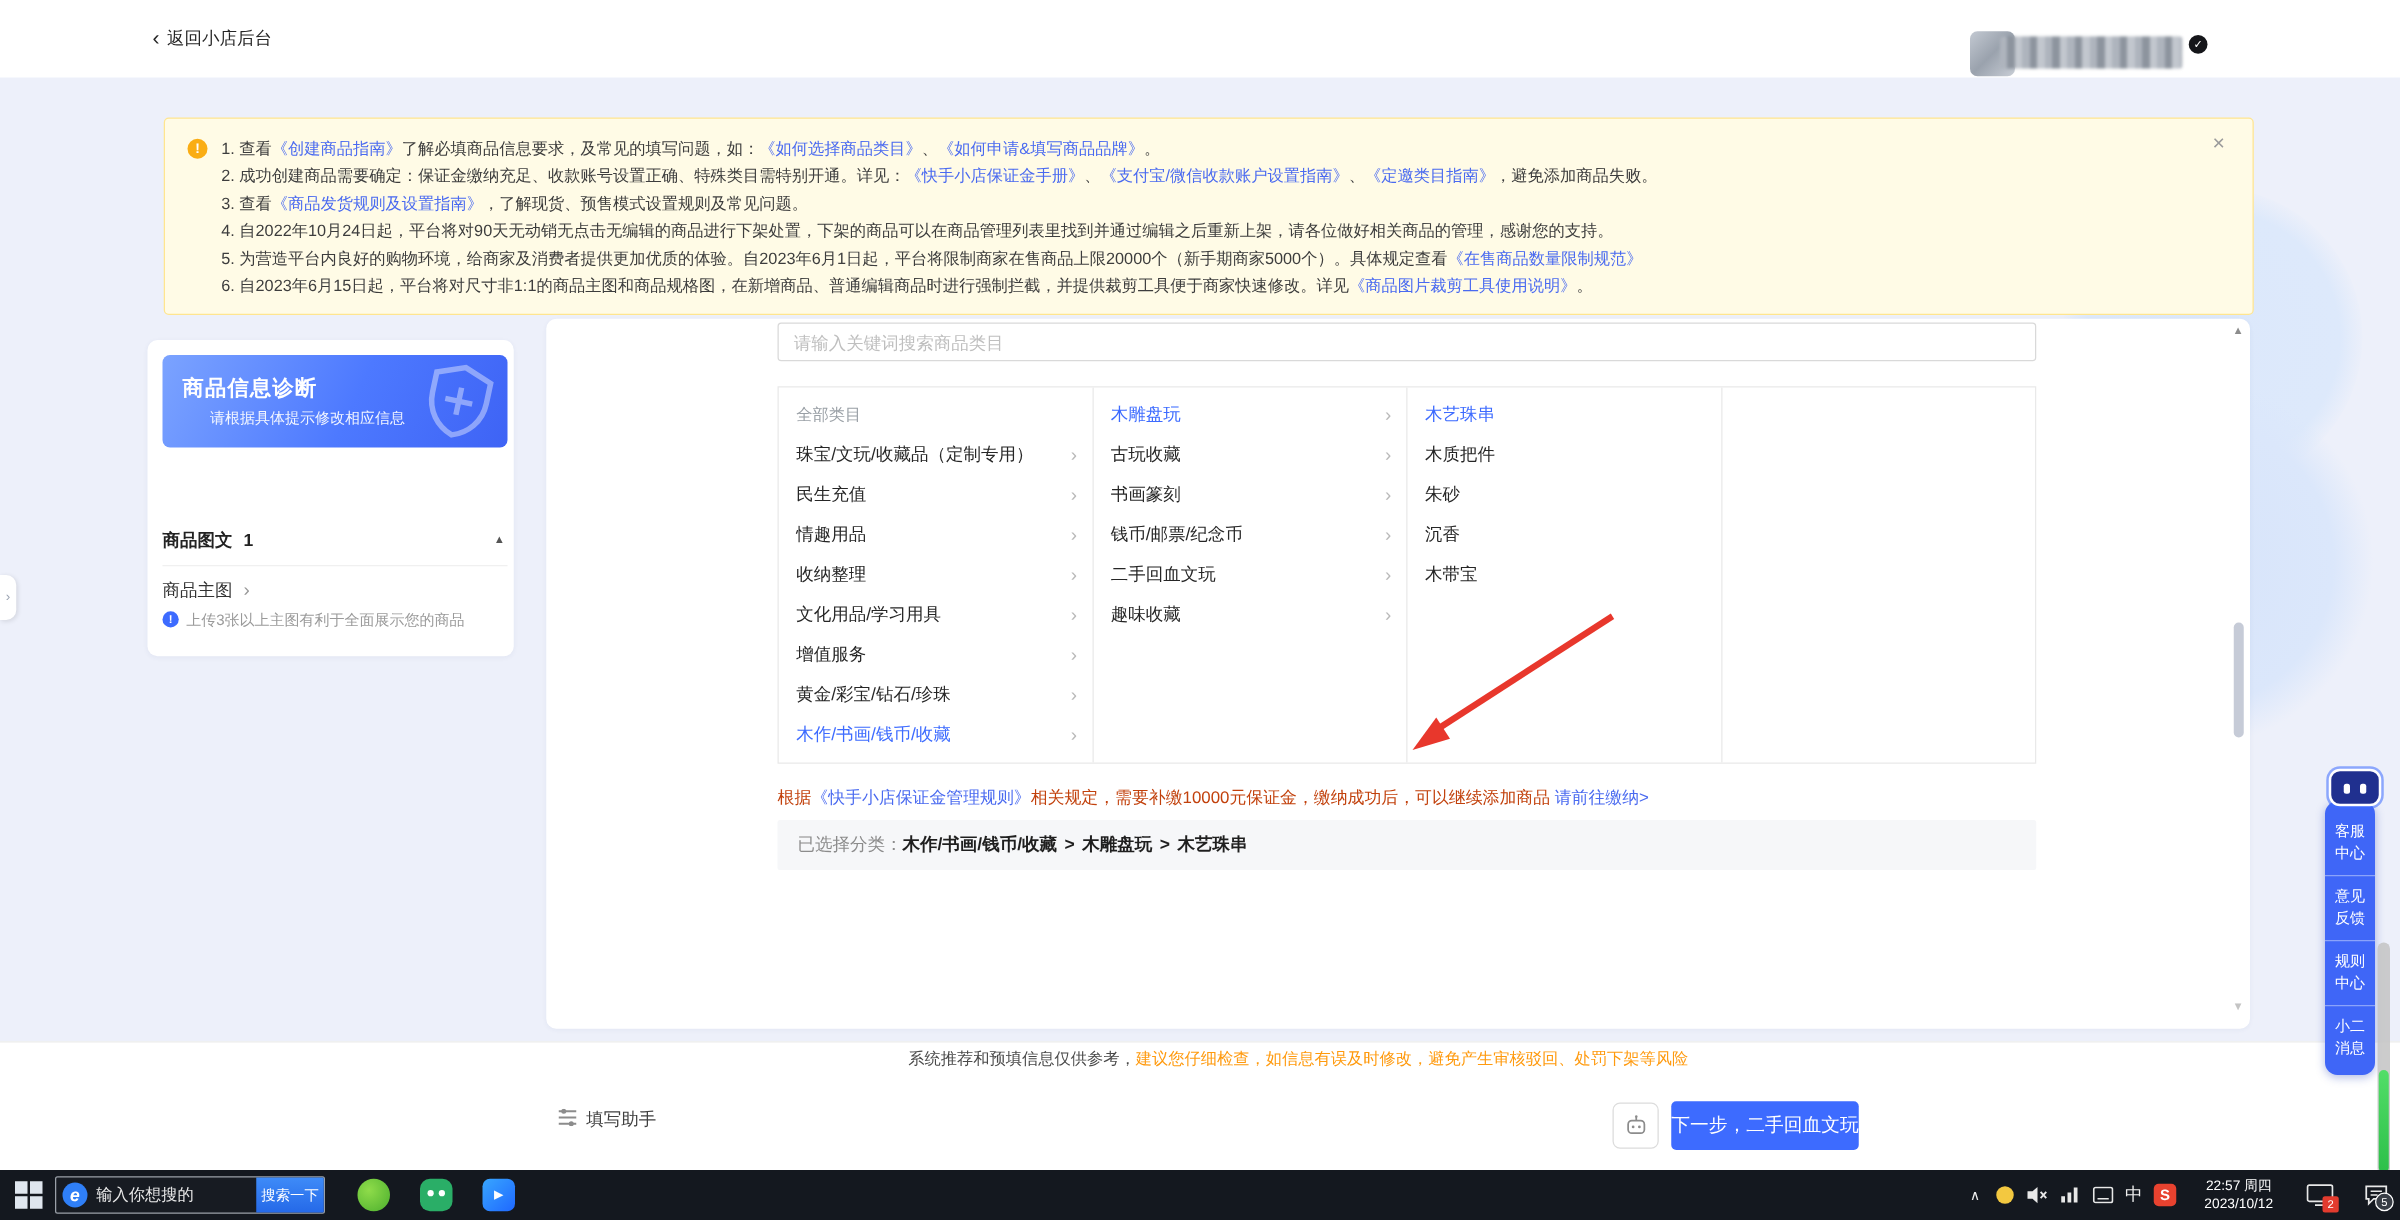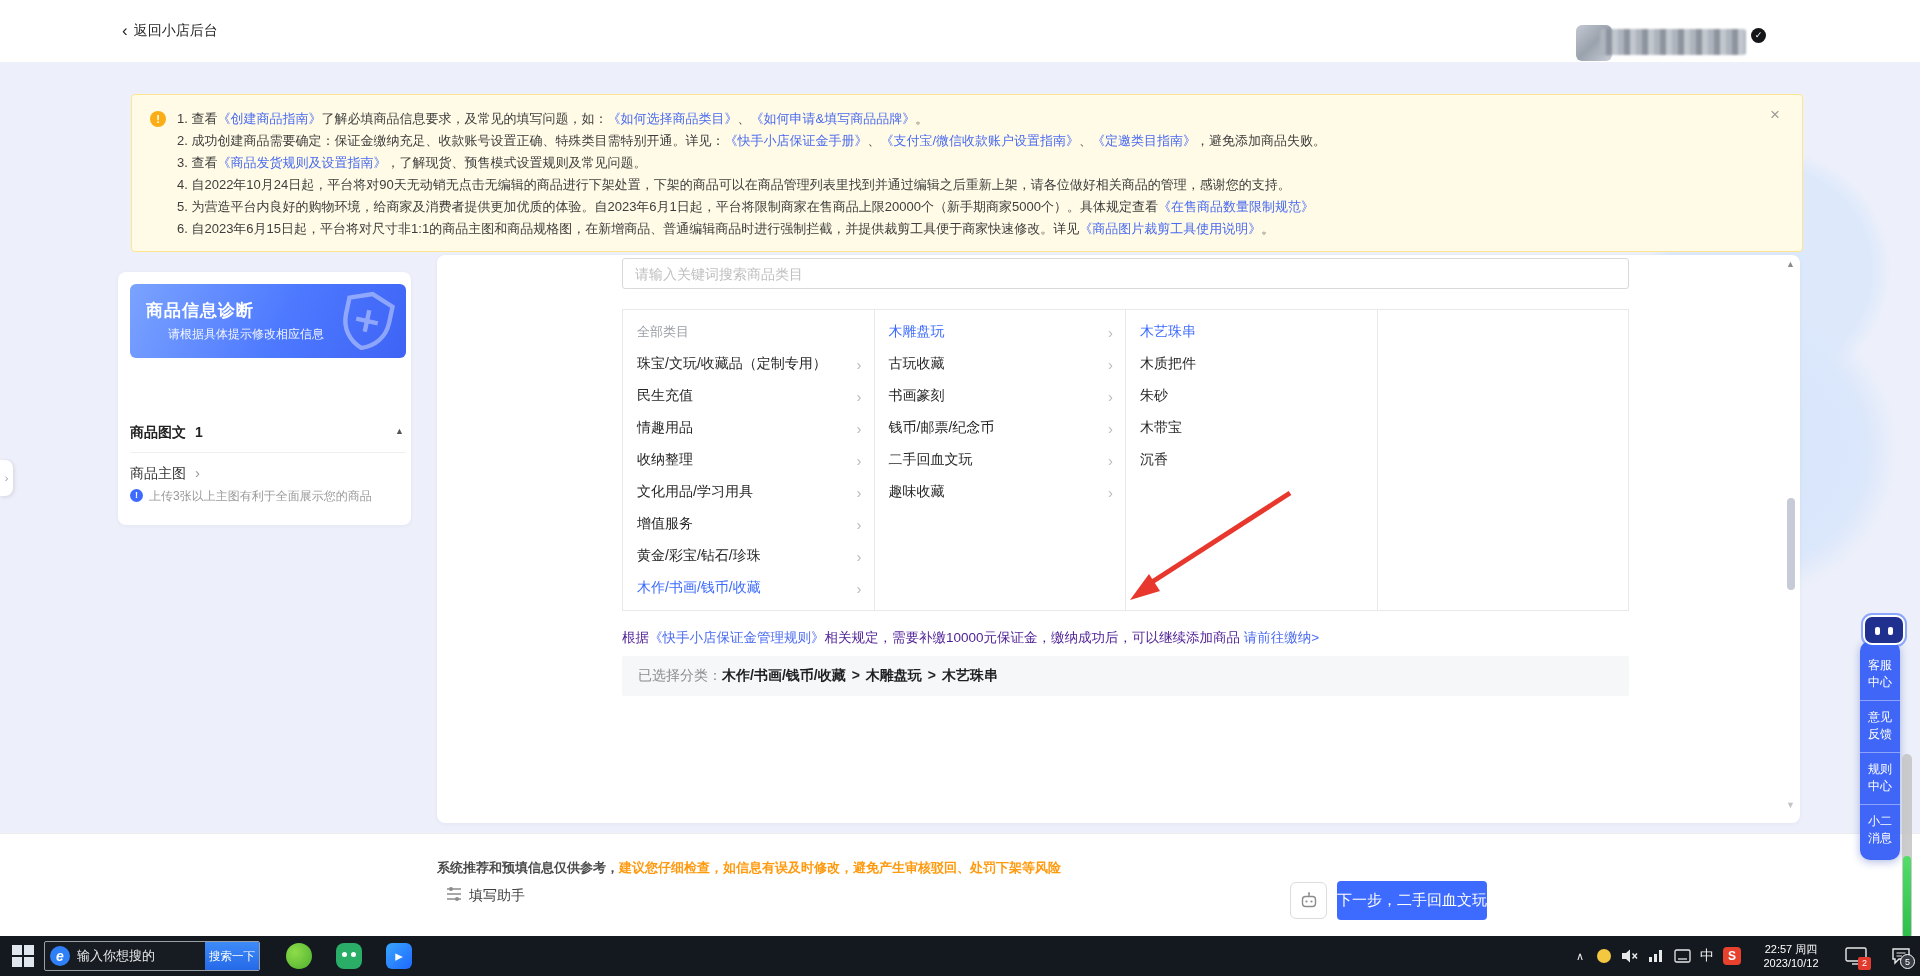--- a/index.html
+++ b/index.html
@@ -73,38 +73,38 @@
   .cat-row .lb { flex:1 1 auto; white-space:nowrap; }
   .cat-row .cv { color:#b9b9b9; font-size:15px; }
   .cat-row.hd { color:#9aa0a6; font-size:13px; cursor:default; }
   .cat-row.sel { color:#3d6bff; }
 
   
   .redarrow { position:absolute; left:1100px; top:478px; z-index:3; pointer-events:none; }
 
   
   .depwarn { position:absolute; left:622px; top:629px; font-size:13.5px; z-index:2; }
-  .depwarn .red { color:#4c1d95; }
+  .depwarn .red { color:#c2410c; }
   .depwarn .lnk { color:#4a6af0; cursor:pointer; }
 
   
   .selbar { position:absolute; left:622px; top:656px; width:1007px; height:40px; background:#f6f7f9; border-radius:2px;
             display:flex; align-items:center; padding-left:16px; font-size:14px; z-index:2; }
   .selbar .lab { color:#8c8c8c; }
   .selbar .crumb { color:#1f1f1f; font-weight:bold; }
   .selbar .sep { color:#1f1f1f; font-weight:bold; margin:0 6px; }
 
   
   .scrup { position:absolute; left:1786px; top:259px; font-size:9px; color:#8c8c8c; z-index:3; cursor:pointer; }
   .scrdn { position:absolute; left:1786px; top:800px; font-size:9px; color:#c4c4c4; z-index:3; cursor:pointer; }
   .scrth { position:absolute; left:1787px; top:498px; width:8px; height:92px; border-radius:4px; background:#c6cbd7; z-index:3; cursor:pointer; }
 
   
   .fbar { position:absolute; left:0; top:833px; width:1920px; height:103px; background:#fff; border-top:1px solid #ececec; z-index:3; }
-  .fnotice { position:absolute; left:437px; top:25px; width:1203px; font-size:13px; color:#4a4a4a;font-weight:bold; }
+  .fnotice { position:absolute; left:437px; top:4px; width:1203px; text-align:center; font-size:13px; color:#4a4a4a; }
   .fnotice .hl { color:#ff9a0e; }
   .fassist { position:absolute; left:446px; top:53px; display:flex; align-items:flex-start; gap:7px; font-size:14px; color:#404040; cursor:pointer;font-family:Liberation Serif, serif; }
   .fass-ic { display:inline-block; }
   .frobot { position:absolute; left:1290px; top:48px; width:37px; height:37px; border:1px solid #dcdcdc; border-radius:6px;
             background:#fff; cursor:pointer; display:flex; align-items:center; justify-content:center; }
   .fnext { position:absolute; left:1337px; top:47px; width:150px; height:39px; background:#3d6bff; border:none; border-radius:4px;
            color:#fff; font-size:15px; cursor:pointer; font-family:inherit; }
 
   
   .robothead { position:absolute; left:1863px; top:615px; width:42px; height:30px; background:#20308f; border:2px solid #fff;
@@ -282,24 +282,24 @@
       <div class="cat-row sel">
         <span class="lb">木艺珠串</span>
       </div>
       <div class="cat-row">
         <span class="lb">木质把件</span>
       </div>
       <div class="cat-row">
         <span class="lb">朱砂</span>
       </div>
       <div class="cat-row">
+        <span class="lb">沉香</span>
+      </div>
+      <div class="cat-row">
         <span class="lb">木带宝</span>
-      </div>
-      <div class="cat-row">
-        <span class="lb">沉香</span>
       </div>
     </div>
     <div class="cat-col"></div>
   </div>
 
 <svg class="redarrow" width="230" height="150" viewBox="0 0 230 150">
   <line x1="190" y1="15" x2="52" y2="104" stroke="#e8372c" stroke-width="5"></line>
   <polygon points="30,122 49,96 60,113" fill="#e8372c"></polygon>
 </svg>
 

